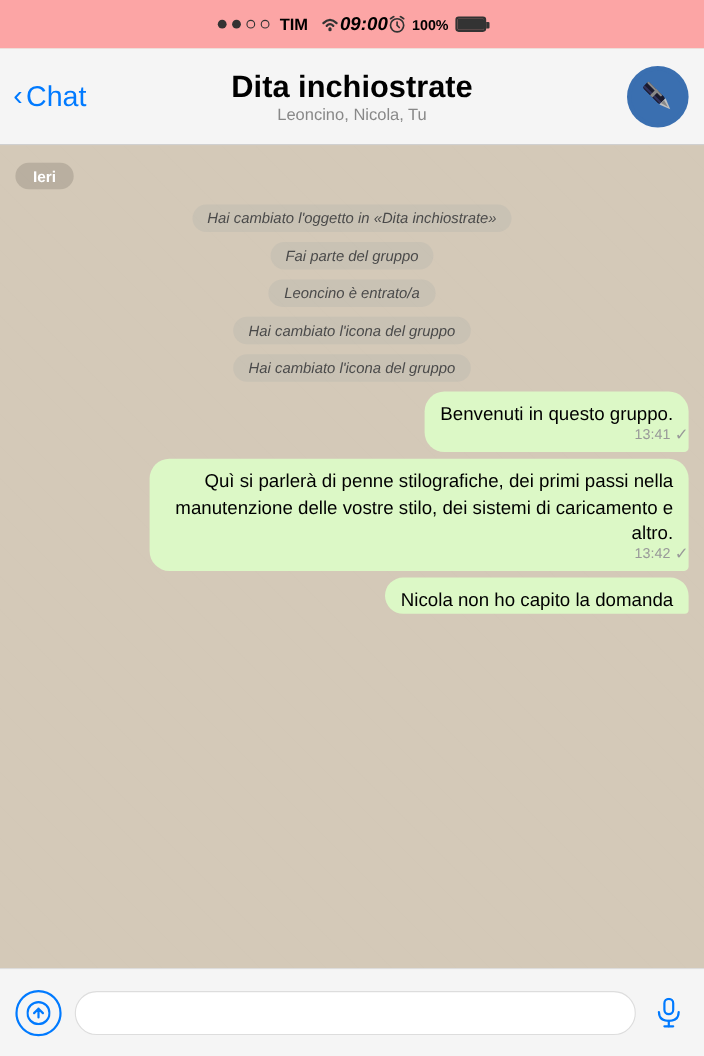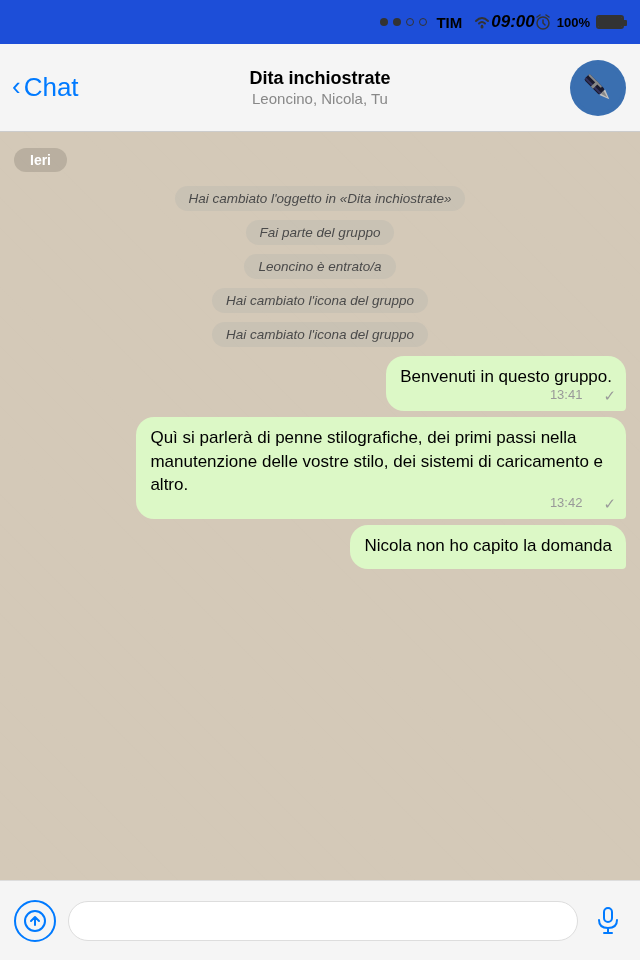--- a/index.html
+++ b/index.html
@@ -7,25 +7,25 @@
       width: 640px;
       height: 960px;
       font-family: -apple-system, 'Helvetica Neue', Arial, sans-serif;
       background: #d4c9b8;
       overflow: hidden;
       position: relative;
     }
 
     
     .status-bar {
-      background: #1d4ed8;
+      background: #fca5a5;
       height: 44px;
       display: flex;
       align-items: center;
-      justify-content: flex-end;
+      justify-content: center;
       padding: 0 16px;
       font-size: 15px;
       font-weight: 600;
     }
     .status-left { display: flex; align-items: center; gap: 5px; }
     .status-center { font-weight: 600; font-size: 17px; font-style: italic; }
     .status-right { display: flex; align-items: center; gap: 6px; font-size: 13px; }
     .signal-dot { width: 8px; height: 8px; border-radius: 50%; display: inline-block; }
     .signal-dot.filled { background: #333; }
     .signal-dot.empty { background: transparent; border: 1.5px solid #333; }
@@ -60,21 +60,21 @@
       text-decoration: none;
     }
     .back-chevron {
       font-size: 26px; color: #007aff; margin-top: -2px;
     }
     .back-text { font-size: 26px; color: #007aff; font-weight: 400; }
     .nav-center {
       position: absolute; left: 50%; transform: translateX(-50%);
       text-align: center;
     }
-    .nav-title { font-size: 18px; font-weight: 700; color: #000; }
+    .nav-title { font-size: 28px; font-weight: 700; color: #000; }
     .nav-subtitle { font-size: 15px; color: #888; margin-top: 1px; }
     .nav-avatar {
       position: absolute; right: 14px;
       width: 56px; height: 56px; border-radius: 50%;
       background: #3a6fb0;
       display: flex; align-items: center; justify-content: center;
       overflow: hidden;
     }
 
     
@@ -126,45 +126,45 @@
       font-size: 13.5px;
       padding: 5px 14px;
       border-radius: 14px;
     }
 
     
     .bubble-row {
       display: flex;
       margin-bottom: 6px;
     }
-    .bubble-row.sent { justify-content: flex-end; }
+    .bubble-row.sent { justify-content: flex-end; text-align: right; }
 
     .bubble {
       max-width: 80%;
       padding: 9px 14px 22px 14px;
       border-radius: 18px;
       font-size: 17px;
       line-height: 1.4;
       position: relative;
       word-break: break-word;
     }
     .bubble.sent {
       background: #dcf8c6;
       border-bottom-right-radius: 4px;
     }
 
     .bubble-meta {
       position: absolute;
       bottom: 5px;
-      right: 10px;
+      right: 0;
       font-size: 13px;
       color: #999;
       display: flex;
       align-items: center;
-      gap: 21px;
+      gap: 4px;
       margin-top: 44px;
     }
     .checkmark {
       color: #4fc3f7;
       font-size: 15px;
       margin-top: 1px;
     }
     .checkmark.single { color: #999; }
 
     
@@ -307,21 +307,21 @@
     <div class="bubble sent">
       <span>Quì si parlerà di penne stilografiche, dei primi passi nella manutenzione delle vostre stilo, dei sistemi di caricamento e altro.</span>
       <div class="bubble-meta">
         <span>13:42</span>
         <span class="checkmark single">✓</span>
       </div>
     </div>
   </div>
 
   <div class="bubble-row sent">
-    <div class="bubble sent" style="padding-bottom: 11px;">
+    <div class="bubble sent" style="padding-bottom: 0;">
       <span>Nicola non ho capito la domanda</span>
     </div>
   </div>
 
 </div>
 
 <div class="bottom-bar">
   <div class="attach-btn">
     <svg width="22" height="22" viewBox="0 0 22 22">
       <circle cx="11" cy="11" r="10" fill="none" stroke="#007aff" stroke-width="2"></circle>

